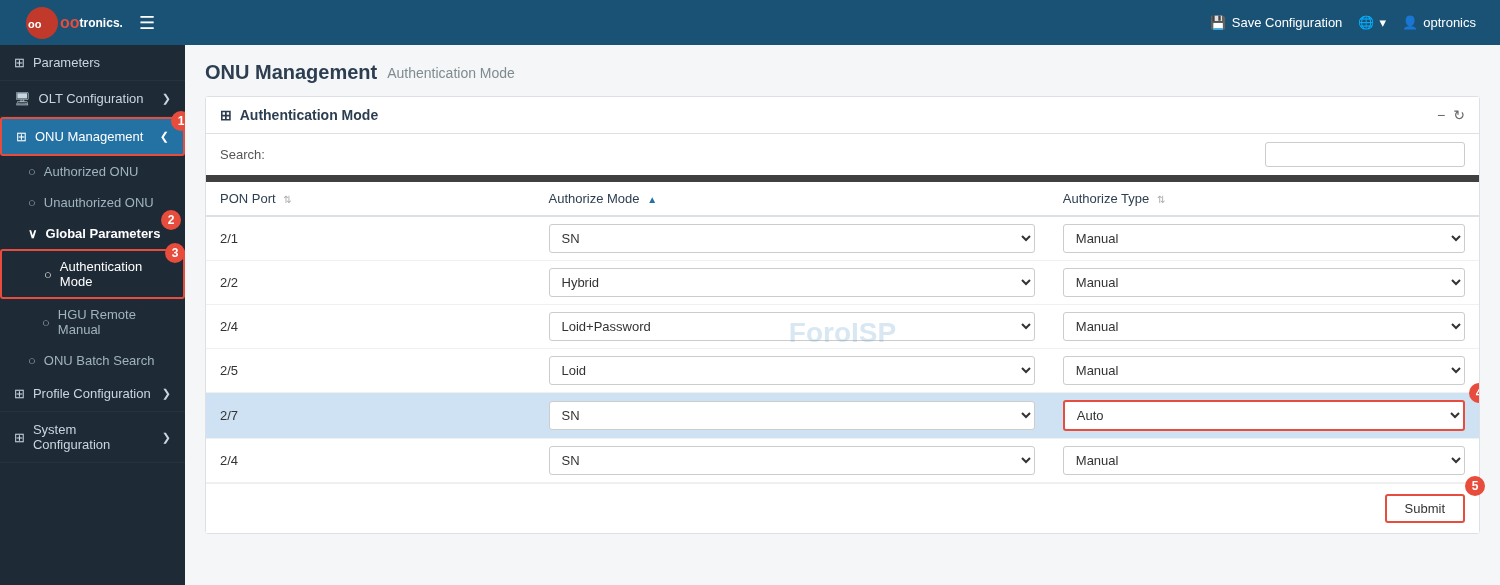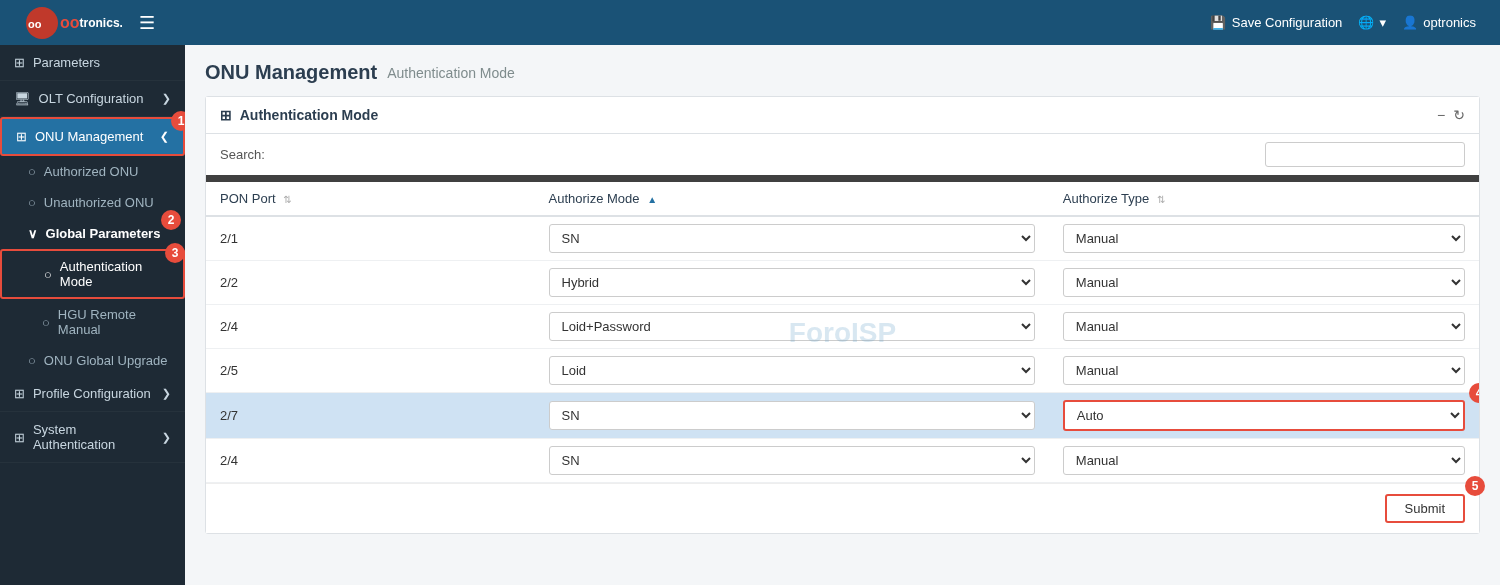--- a/index.html
+++ b/index.html
@@ -297,32 +297,32 @@
       </div>
     </div>
 
     <div class="sidebar-sub-item" style="padding-left:42px;">
       <span>○</span>
       <span>HGU Remote Manual</span>
     </div>
 
     <div class="sidebar-sub-item">
       <span>○</span>
-      <span>ONU Global Upgrade</span>
+      <span>ONU Batch Search</span>
     </div>
 
     <div class="sidebar-item">
       <span>⊞</span>
       <span class="label">Profile Configuration</span>
       <span class="arrow">❯</span>
     </div>
 
     <div class="sidebar-item">
       <span>⊞</span>
-      <span class="label">System Authentication</span>
+      <span class="label">System Configuration</span>
       <span class="arrow">❯</span>
     </div>
 
   </div>
 
   <div class="content">
 
     <div class="page-title">
       <span>ONU Management</span>
       <span class="page-title-sub">Authentication Mode</span>

